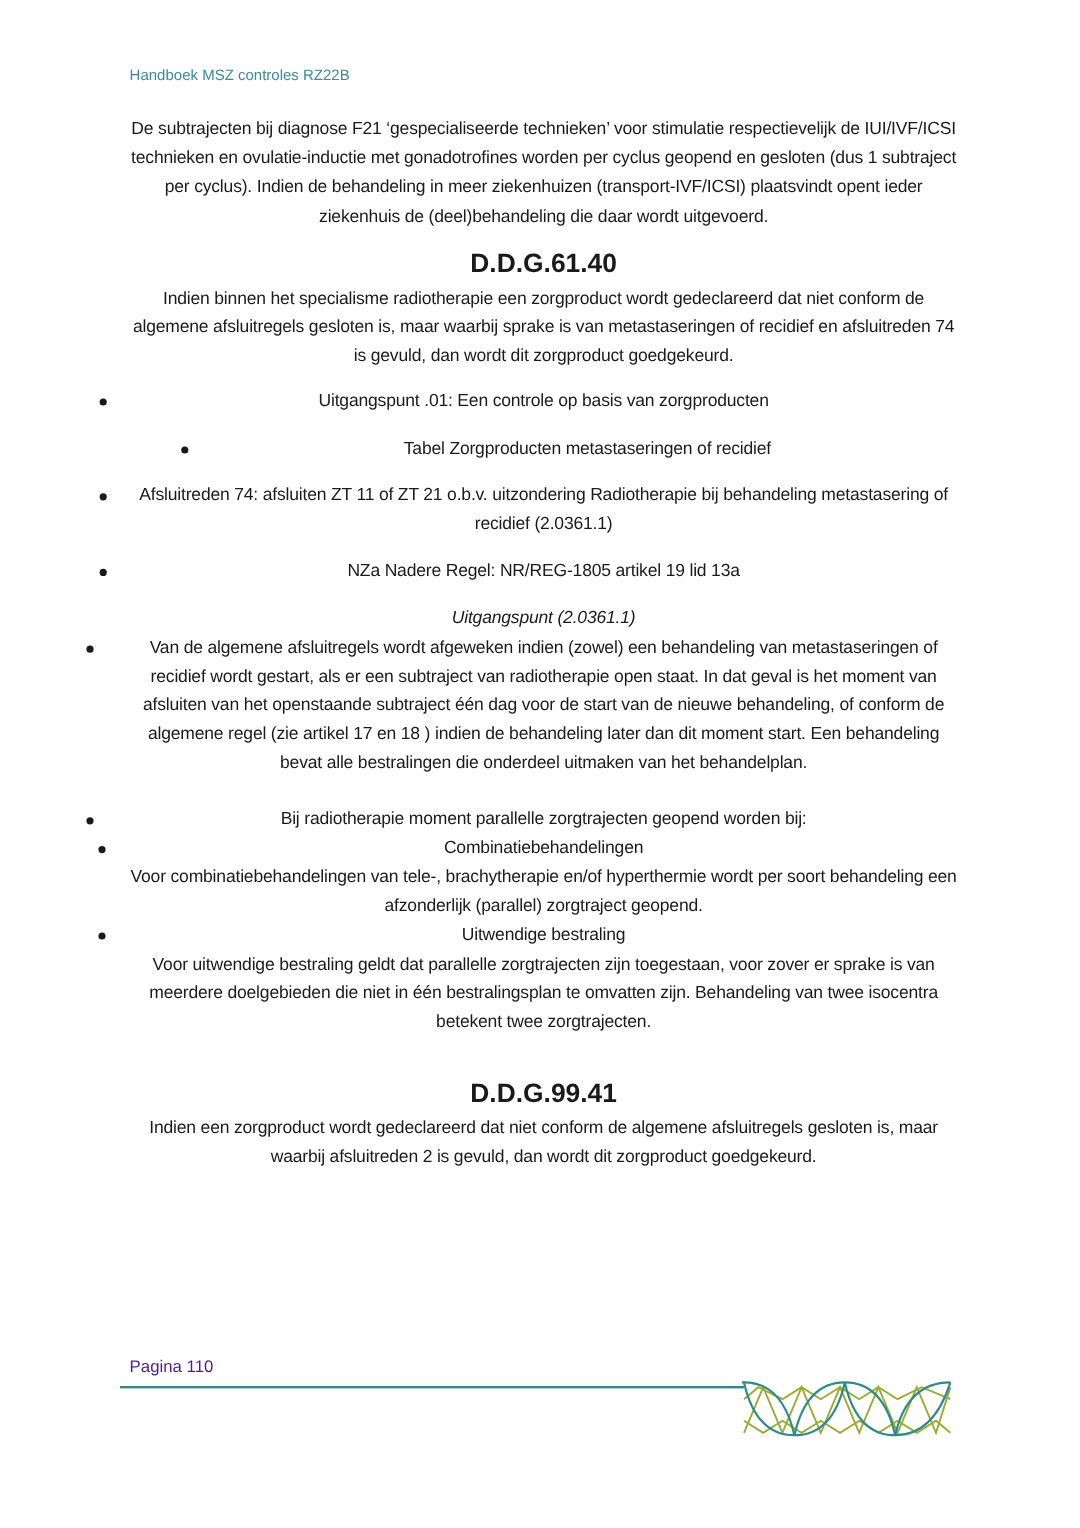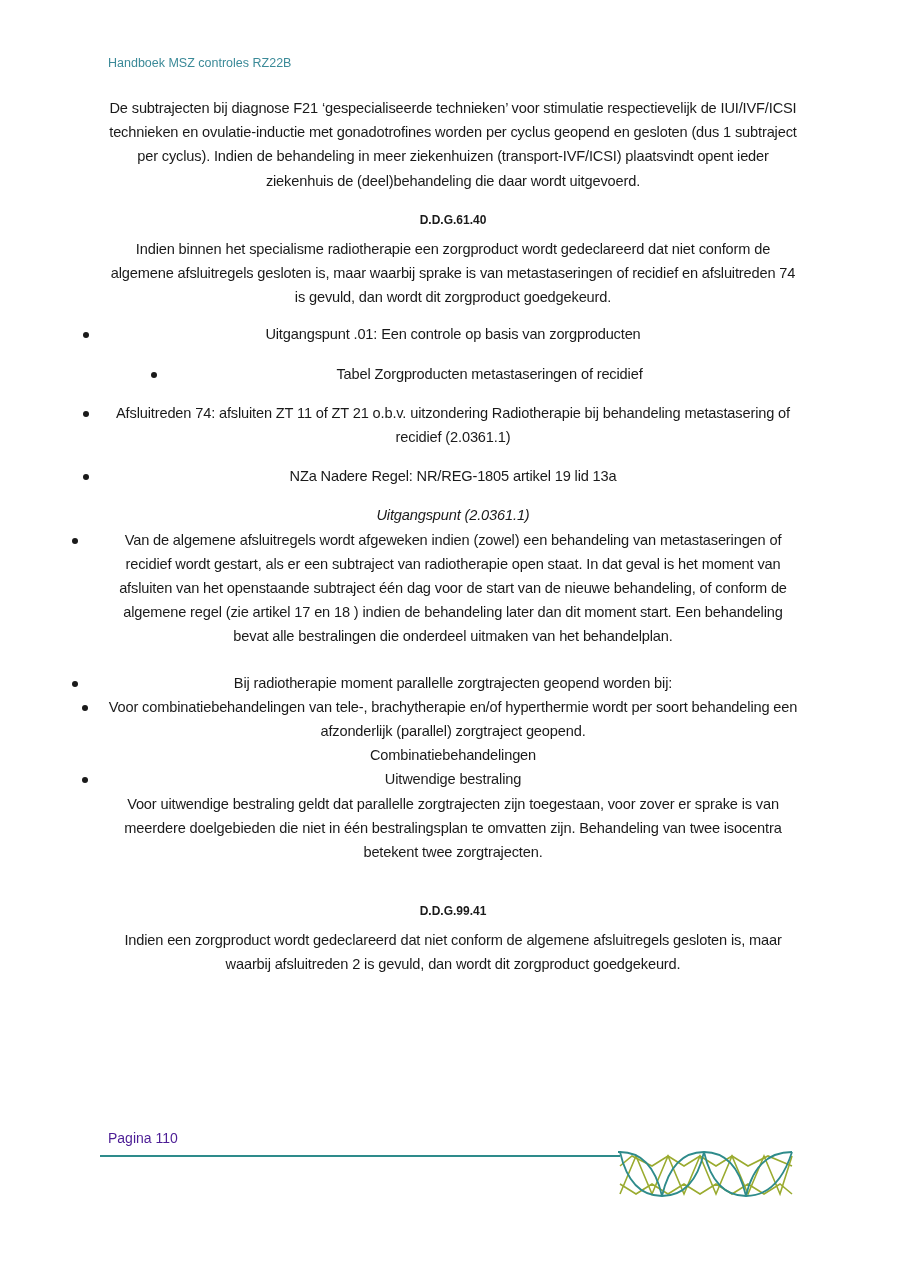--- a/index.html
+++ b/index.html
@@ -3,21 +3,21 @@
 <meta charset="utf-8">
 <style>
   html, body { margin: 0; padding: 0; background: #ffffff; }
   body { width: 900px; height: 1273px; position: relative; overflow: hidden;
          font-family: "Liberation Sans", sans-serif; color: #1a1a1a; }
   .page { position: absolute; left: 0; top: 0; width: 828px; height: 1273px; }
   .running-header { position: absolute; left: 108px; top: 56px; font-size: 12.5px; color: #3b8a98; }
   .content { position: absolute; left: 108px; top: 96px; width: 690px; font-size: 14.6px; line-height: 24.2px; letter-spacing: -0.15px; text-align: center; }
   p { margin: 0; }
   .intro { margin-bottom: 14px; }
-  h2 { font-size: 12px; font-weight: bold; margin: 0 0 4px 0; line-height: 26px; letter-spacing: 0; }
+  h2 { font-size: 22px; font-weight: bold; margin: 0 0 4px 0; line-height: 26px; letter-spacing: 0; }
   .para { margin-bottom: 13px; }
   ul.bul { list-style: none; margin: 0; padding: 0; }
   ul.bul > li { position: relative; }
   .bullet { position: absolute; width: 6px; height: 6px; border-radius: 50%; background: #1a1a1a; }
   .ver-list { margin-top: 12px; padding-left: 86px; }
   .ver-list > li { margin-bottom: 15px; }
   .ver-list > li > .bullet { left: -25px; top: 10px; }
   .ver-list .sub { padding-left: 73px; }
   .ver-list .sub > li > .bullet { left: -30px; top: 10px; }
   .ver-list .sub > li { margin-top: 15px; }
@@ -54,22 +54,22 @@
       <li><span class="bullet"></span><span>NZa Nadere Regel: NR/REG-1805 artikel 19 lid 13a</span></li>
     </ul>
 
     <p class="italic-title">Uitgangspunt (2.0361.1)</p>
     <ul class="bul rt-list">
       <li class="first"><span class="bullet"></span><span>Van de algemene afsluitregels wordt afgeweken indien (zowel) een behandeling van metastaseringen of recidief wordt gestart, als er een subtraject van radiotherapie open staat. In dat geval is het moment van afsluiten van het openstaande subtraject één dag voor de start van de nieuwe behandeling, of conform de algemene regel (zie artikel 17 en 18 ) indien de behandeling later dan dit moment start. Een behandeling bevat alle bestralingen die onderdeel uitmaken van het behandelplan.</span></li>
       <li><span class="bullet"></span><span>Bij radiotherapie moment parallelle zorgtrajecten geopend worden bij:</span>
         <ul class="bul rt-sub">
           <li>
               <span class="bullet"></span>
+              <div>Combinatiebehandelingen</div>
               <div>Voor combinatiebehandelingen van tele-, brachytherapie en/of hyperthermie wordt per soort behandeling een afzonderlijk (parallel) zorgtraject geopend.</div>
-              <div>Combinatiebehandelingen</div>
             </li>
           <li>
               <span class="bullet"></span>
               <div>Uitwendige bestraling</div>
               <div>Voor uitwendige bestraling geldt dat parallelle zorgtrajecten zijn toegestaan, voor zover er sprake is van meerdere doelgebieden die niet in één bestralingsplan te omvatten zijn. Behandeling van twee isocentra betekent twee zorgtrajecten.</div>
             </li>
         </ul>
       </li>
     </ul>
 

